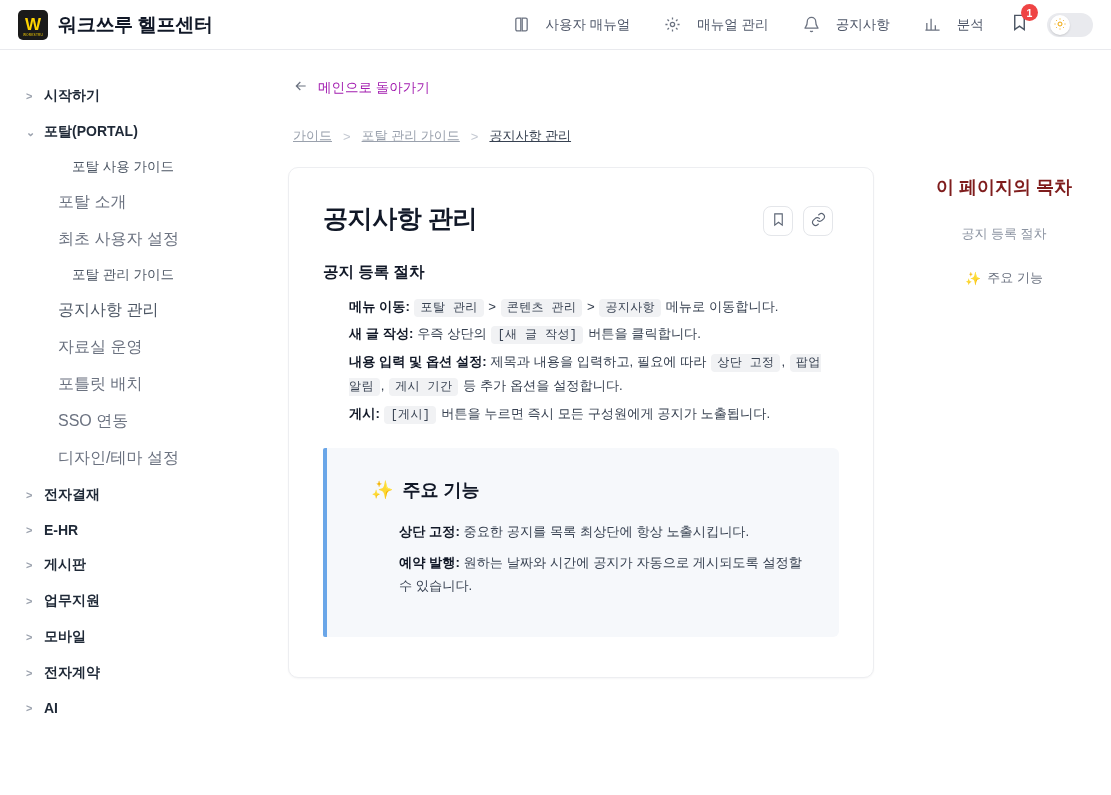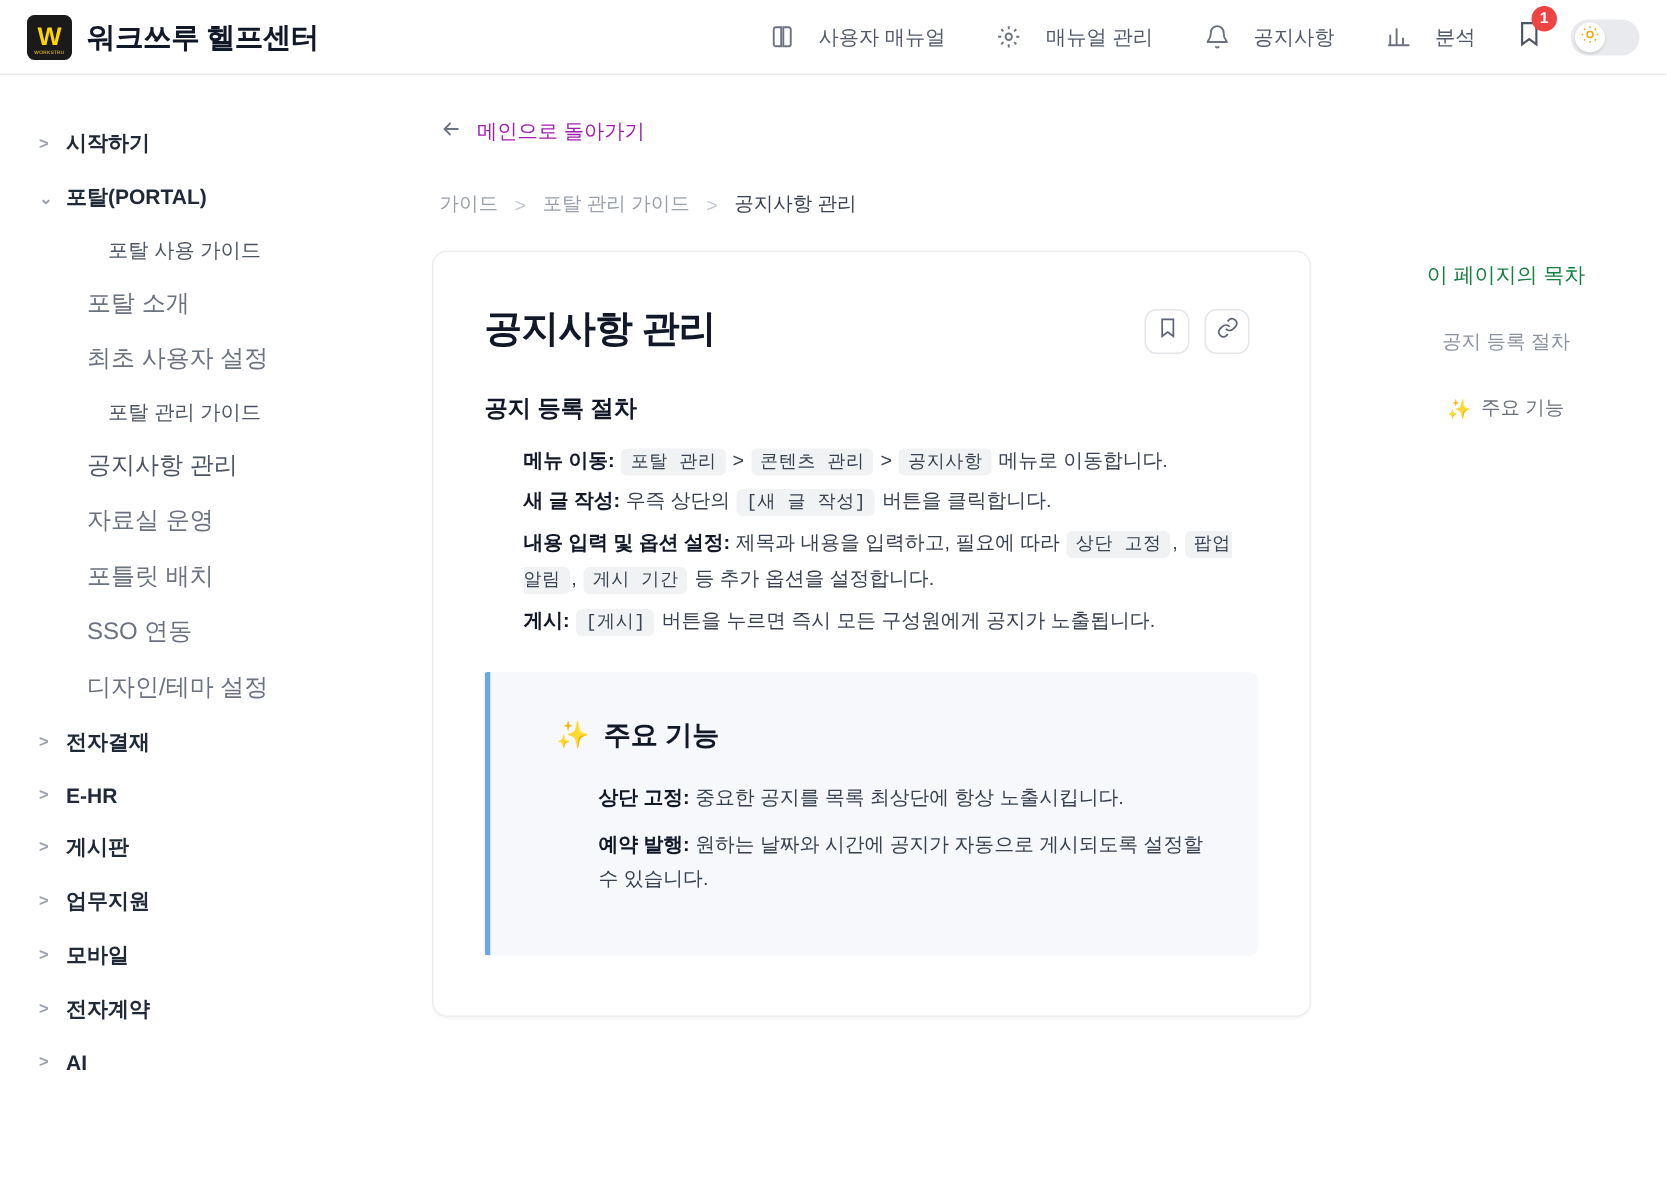--- a/index.html
+++ b/index.html
@@ -157,21 +157,21 @@
   .breadcrumb {
     margin-top: 30px;
     margin-left: 5px;
     display: flex;
     align-items: center;
     gap: 11px;
     font-size: 13px;
     color: #9aa1ad;
   }
   .breadcrumb .sep { color: #c3c8d1; }
-  .breadcrumb .crumb { cursor: pointer; }
+  .breadcrumb .crumb { cursor: pointer; text-decoration: underline; }
   .breadcrumb .crumb.current { color: #374151; }
 
   .content-row { display: flex; margin-top: 22px; }
 
   .card {
     width: 586px;
     background: #fff;
     border: 1px solid #edeef1;
     border-radius: 10px;
     padding: 34px 40px 40px 34px;
@@ -261,23 +261,23 @@
   }
   .callout-item b { color: #111827; }
 
   
   .toc {
     width: 200px;
     margin-left: 30px;
     padding-top: 8px;
   }
   .toc-title {
-    font-size: 14px;
-    font-weight: normal;
-    color: #15803d;
+    font-size: 18px;
+    font-weight: bold;
+    color: #7f1d1d;
     text-align: center;
   }
   .toc-item {
     margin-top: 26px;
     font-size: 13px;
     color: #8b93a1;
     text-align: center;
     cursor: pointer;
   }
   .toc-item.with-icon { display: flex; align-items: center; justify-content: center; gap: 6px; color: #6b7280; }

